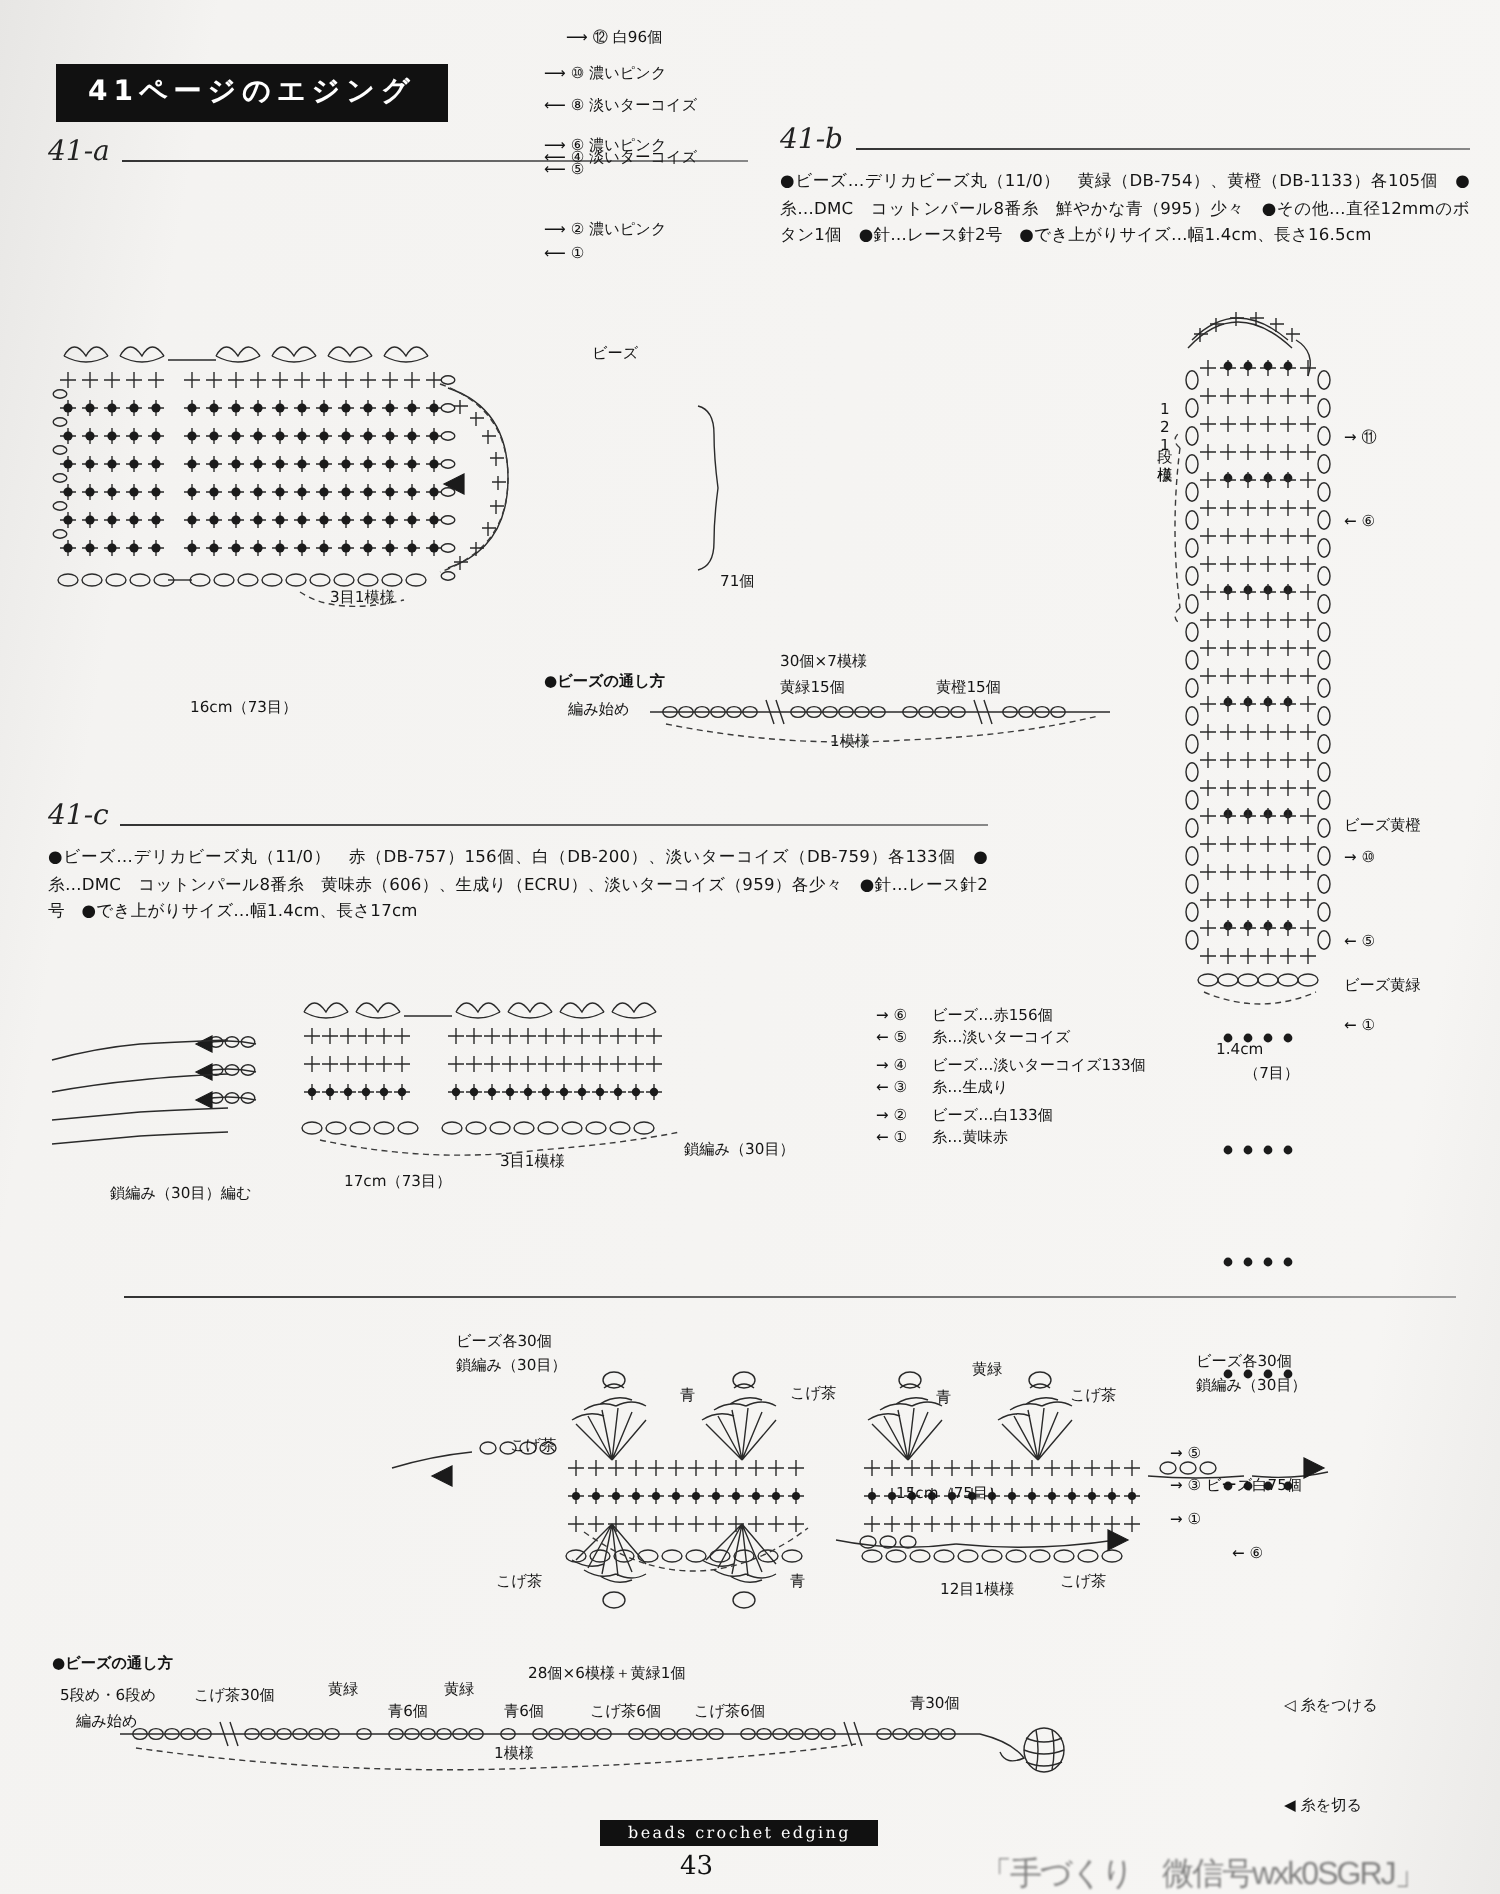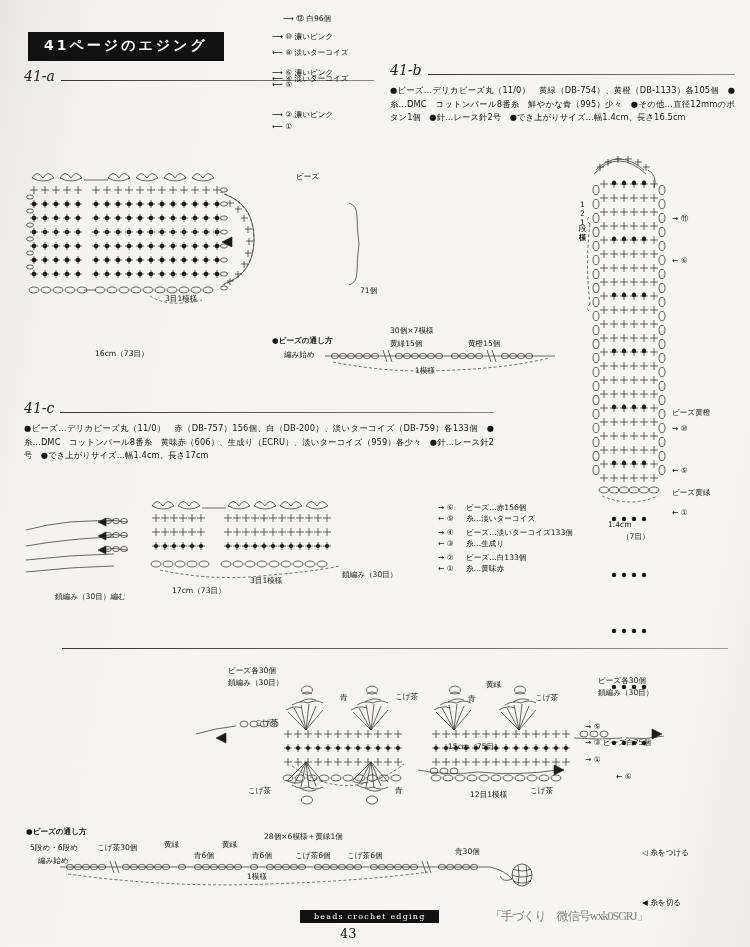--- a/index.html
+++ b/index.html
@@ -63,22 +63,22 @@
   .foot-badge {
     position:absolute; background:#111; color:#fff;
     font-family:"DejaVu Serif","Liberation Serif",serif;
     font-size:8px; letter-spacing:1.2px; padding:2px 14px;
   }
   .pageno {
     position:absolute; font-family:"DejaVu Serif","Liberation Serif",serif;
     font-size:13px; color:#111;
   }
   .wm {
-    position:absolute; font-size:12px; color:#5a5a5a; opacity:.75;
-    font-family:Liberation Serif, serif; white-space:nowrap;
+    position:absolute; font-size:16px; color:#5a5a5a; opacity:.75;
+    font-family:Liberation Sans, sans-serif; white-space:nowrap;margin-top:19px;
   }
   .wm .blur { filter:blur(.4px); letter-spacing:-1px; }
 </style>
 </head>
 <body>
 
 <div class="page">
 
   <div class="title-bar">41ページのエジング</div>
 

